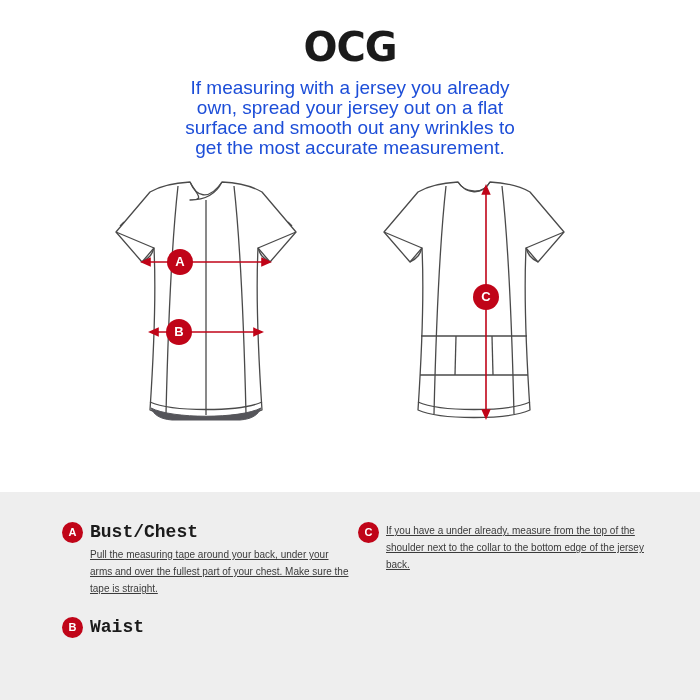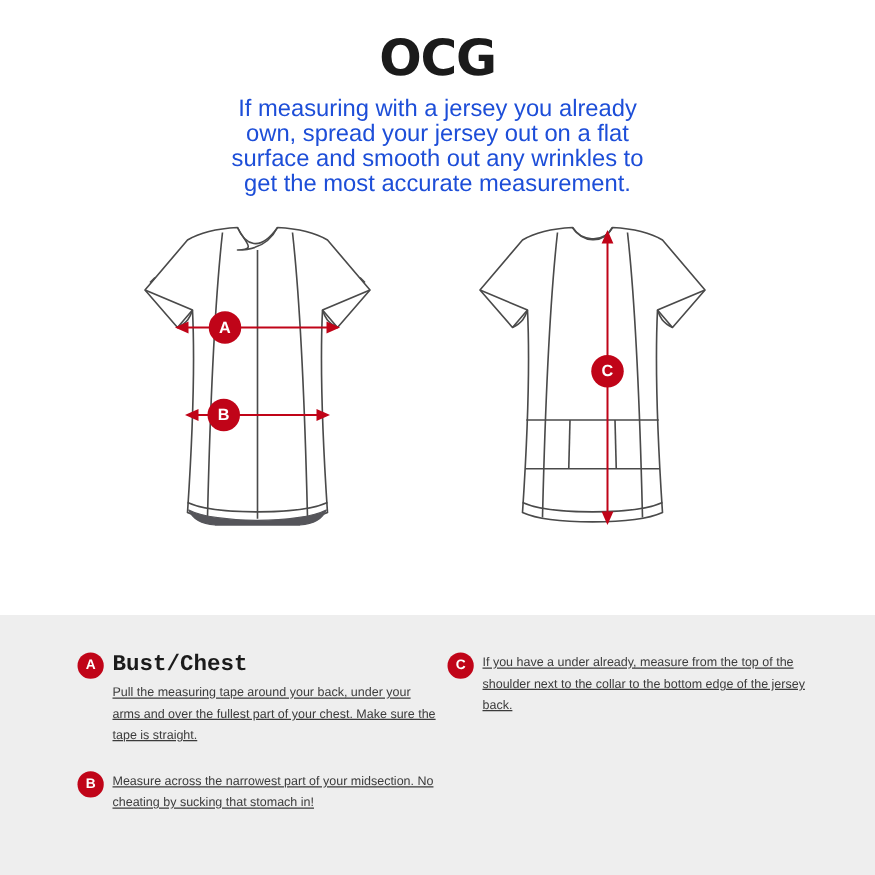--- a/index.html
+++ b/index.html
@@ -243,21 +243,21 @@
     <div class="legend-col col-left">
 
       <div class="entry">
         <span class="dot">A</span>
         <h3>Bust/Chest</h3>
         <p>Pull the measuring tape around your back, under your arms and over the fullest part of your chest. Make sure the tape is straight.</p>
       </div>
 
       <div class="entry">
         <span class="dot">B</span>
-        <p>Measure  across the narrowest part of your midsection. No cheating by sucking that stomach in!</p>
+        <h3>Waist</h3>
       </div>
 
     </div>
 
     <div class="legend-col col-right">
 
       <div class="entry">
         <span class="dot">C</span>
         <p>If you have a under already, measure from the top of the shoulder next to the collar to the bottom edge of the jersey back.</p>
       </div>

